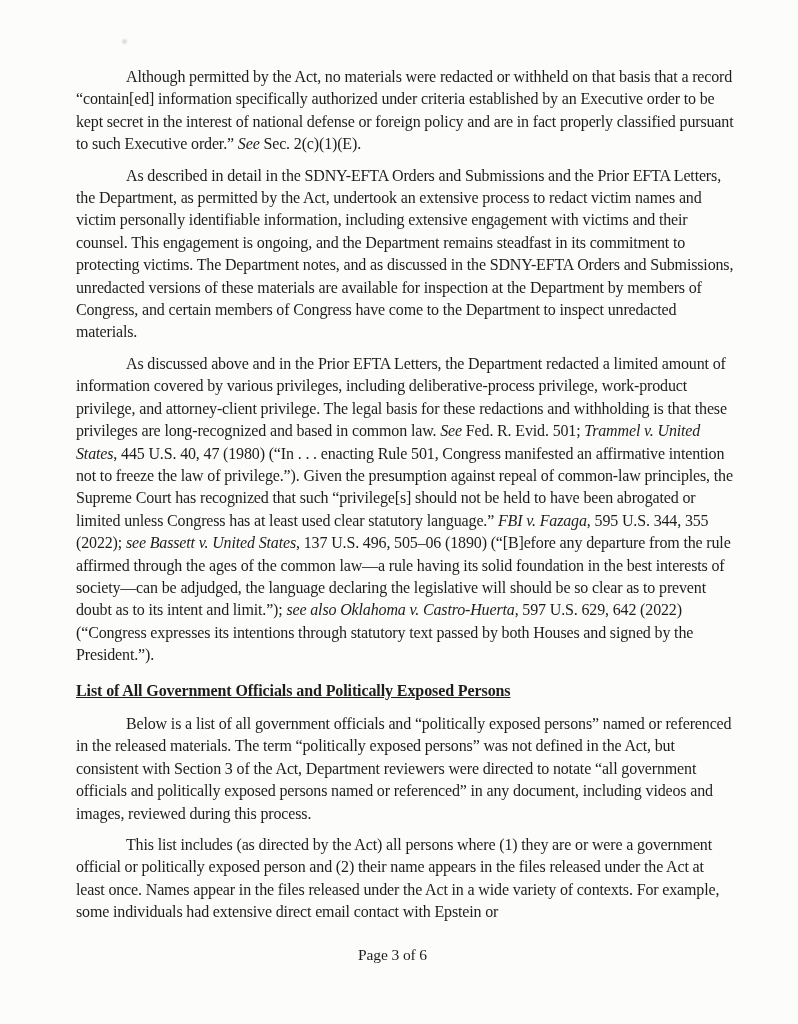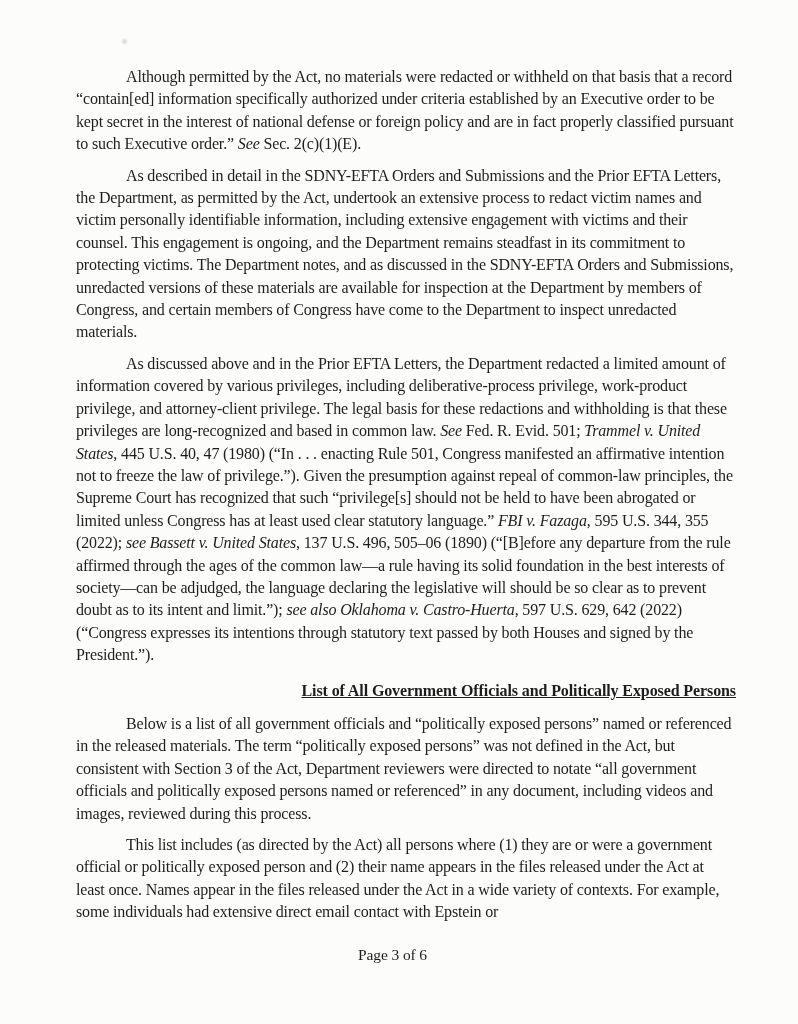--- a/index.html
+++ b/index.html
@@ -43,21 +43,21 @@
   }
   .content p span.it {
     font-style: italic;
   }
   .section-heading {
     margin: 13px 0 11px 0;
     font-size: 16px;
     line-height: 22.4px;
     font-weight: bold;
     text-decoration: underline;
-    text-align: right;
+    text-align: left;
     letter-spacing: -0.1px;
   }
   .page-footer {
     position: absolute;
     left: 0;
     right: 13px;
     top: 946px;
     text-align: center;
     font-size: 15.5px;
     letter-spacing: -0.1px;

